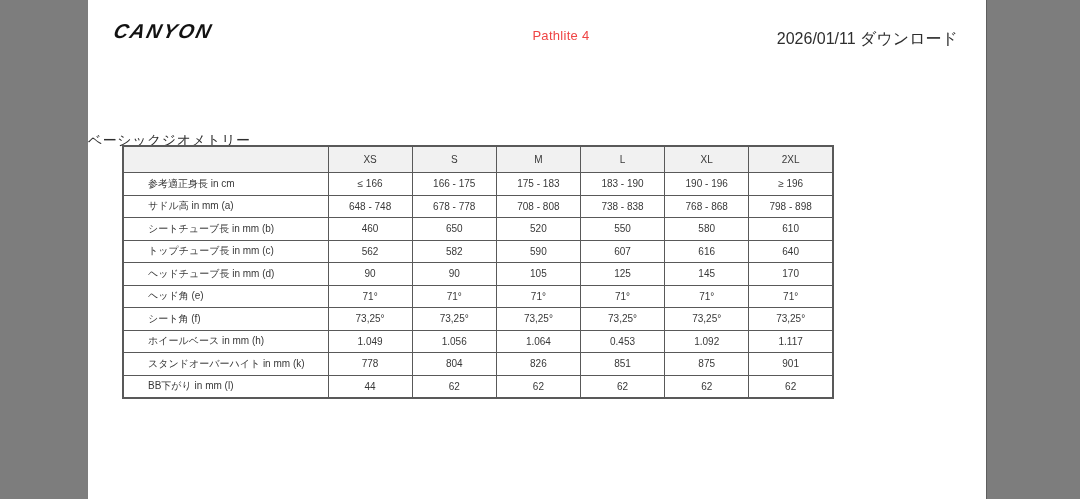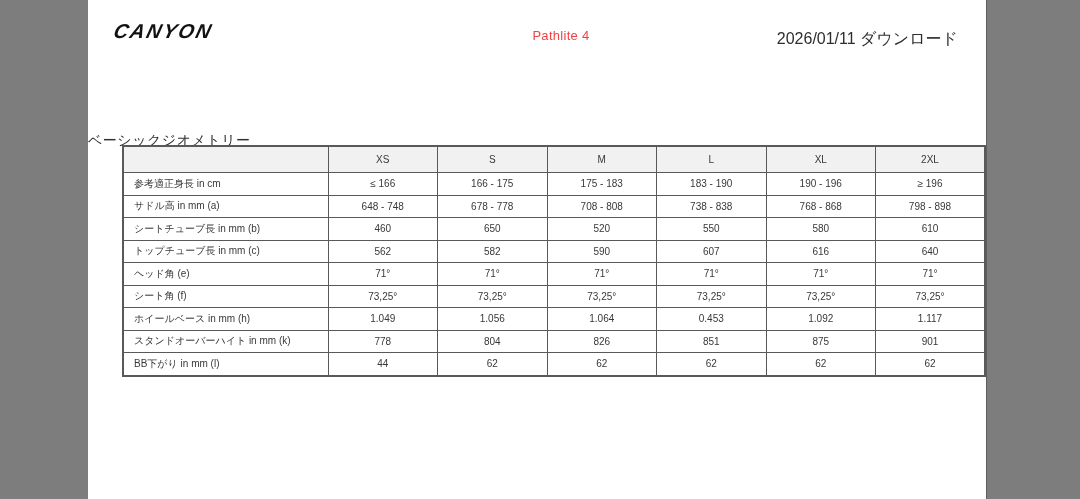--- a/index.html
+++ b/index.html
@@ -73,21 +73,21 @@
     font-size: 14px;
     color: #2e2e2e;
     letter-spacing: 0.5px;
     margin-top: 45px;
   }
 
   table.geo {
     position: absolute;
     left: 34px;
     top: 145px;
-    width: 864px;
+    width: 712px;
     border-collapse: collapse;
     table-layout: fixed;
     border: 2px solid #595959;
   }
   table.geo th, table.geo td {
     border: 1px solid #595959;
     font-size: 10px;
     font-weight: normal;
     color: #383838;
     text-align: center;
@@ -95,21 +95,21 @@
     height: 21.5px;
     overflow: hidden;
     white-space: nowrap;
   }
   table.geo thead th {
     background: #f1f1f1;
     height: 25px;
   }
   table.geo td.label-cell {
     text-align: left;
-    padding-left: 10px;
+    padding-left: 24px;
   }
 </style>
 </head>
 <body>
 
 <div class="stage">
   <div class="band band-left"></div>
   <div class="band band-right"></div>
 
   <div class="page">
@@ -170,20 +170,29 @@
           <tr>
             <td class="label-cell">トップチューブ長 in mm (c)</td>
             <td>562</td>
             <td>582</td>
             <td>590</td>
             <td>607</td>
             <td>616</td>
             <td>640</td>
           </tr>
           <tr>
+            <td class="label-cell">ヘッドチューブ長 in mm (d)</td>
+            <td>90</td>
+            <td>90</td>
+            <td>105</td>
+            <td>125</td>
+            <td>145</td>
+            <td>170</td>
+          </tr>
+          <tr>
             <td class="label-cell">ヘッド角 (e)</td>
             <td>71°</td>
             <td>71°</td>
             <td>71°</td>
             <td>71°</td>
             <td>71°</td>
             <td>71°</td>
           </tr>
           <tr>
             <td class="label-cell">シート角 (f)</td>

